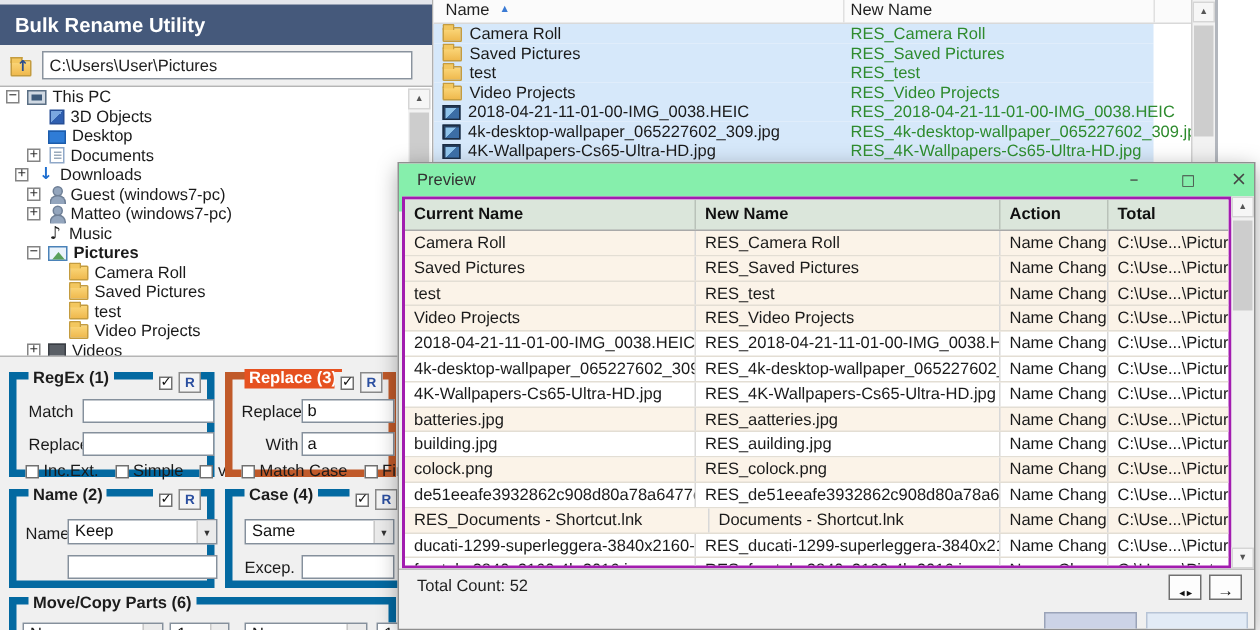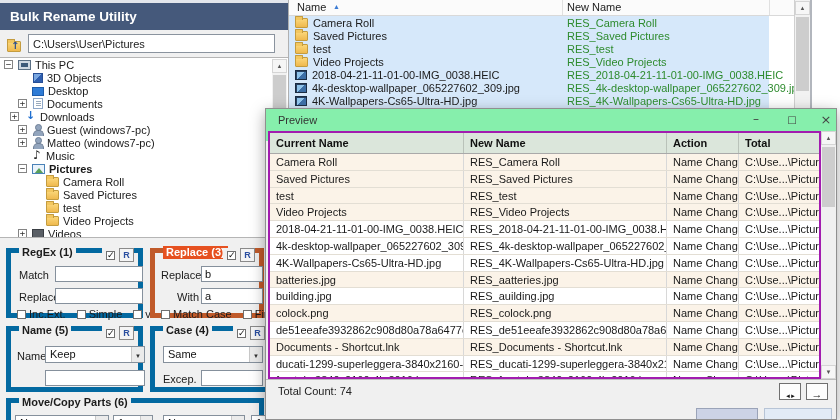--- a/index.html
+++ b/index.html
@@ -240,21 +240,21 @@
           <span>Match Case</span>
         </span>
         <span style="display: flex; align-items: center; gap: 3px; margin-right: 8px;">
           <span class="cb"></span>
           <span>First</span>
         </span>
       </div>
   </div>
 
   <div class="group" style="left:6px;top:326px;width:137px;height:66px">
-    <span class="legend">Name (5)</span>
+    <span class="legend">Name (2)</span>
     <span class="ghdr">
       <span class="cb on"></span>
       <span class="rbtn">R</span>
     </span>
     <span class="flabel" style="left:6px;top:19px">Name</span>
     <div class="combo" style="left:34px;top:15px;width:100px">
       <span>Keep</span>
       <span class="arr"></span>
     </div>
     <input class="tin" style="left: 34px; top: 39px; width: 100px;" value="">
@@ -436,22 +436,22 @@
           <div class="c" style="width: 72px;">Name Change</div>
           <div class="c" style="width: 84px;">C:\Use...\Pictures\</div>
         </div>
         <div class="pv-row">
           <div class="c" style="width: 194px;">de51eeafe3932862c908d80a78a6477e.jpg</div>
           <div class="c" style="width: 203px;">RES_de51eeafe3932862c908d80a78a6477e.jpg</div>
           <div class="c" style="width: 72px;">Name Change</div>
           <div class="c" style="width: 84px;">C:\Use...\Pictures\</div>
         </div>
         <div class="pv-row shade">
+          <div class="c" style="width: 203px;">RES_Documents - Shortcut.lnk</div>
           <div class="c" style="width: 194px;">Documents - Shortcut.lnk</div>
-          <div class="c" style="width: 203px;">RES_Documents - Shortcut.lnk</div>
           <div class="c" style="width: 72px;">Name Change</div>
           <div class="c" style="width: 84px;">C:\Use...\Pictures\</div>
         </div>
         <div class="pv-row">
           <div class="c" style="width: 194px;">ducati-1299-superleggera-3840x2160-4k-racin</div>
           <div class="c" style="width: 203px;">RES_ducati-1299-superleggera-3840x2160-4k-ra</div>
           <div class="c" style="width: 72px;">Name Change</div>
           <div class="c" style="width: 84px;">C:\Use...\Pictures\</div>
         </div>
         <div class="pv-row">
@@ -461,21 +461,21 @@
           <div class="c" style="width: 84px;">C:\Use...\Pictures\</div>
         </div>
       </div>
   </div>
   <div id="pv-scroll">
     <div class="sbtn g-up" style="position:absolute;left:0;top:0;width:15px;height:14px"></div>
     <div class="sthumb" style="position:absolute;left:1px;top:16px;width:13px;height:60px"></div>
     <div class="sbtn g-down" style="position:absolute;left:0;top:234px;width:15px;height:14px"></div>
   </div>
   <div id="pv-footer">
-    <span id="pv-total">Total Count: 74</span>
+    <span id="pv-total">Total Count: 52</span>
     <span class="fbtn g-lr" style="left:513px"></span>
     <span class="fbtn g-right" style="left:540px"></span>
   </div>
   <div id="pv-btnstrip">
     <span id="pv-btn-left"></span>
     <span id="pv-btn-right"></span>
   </div>
 </div>
 
 </body></html>

